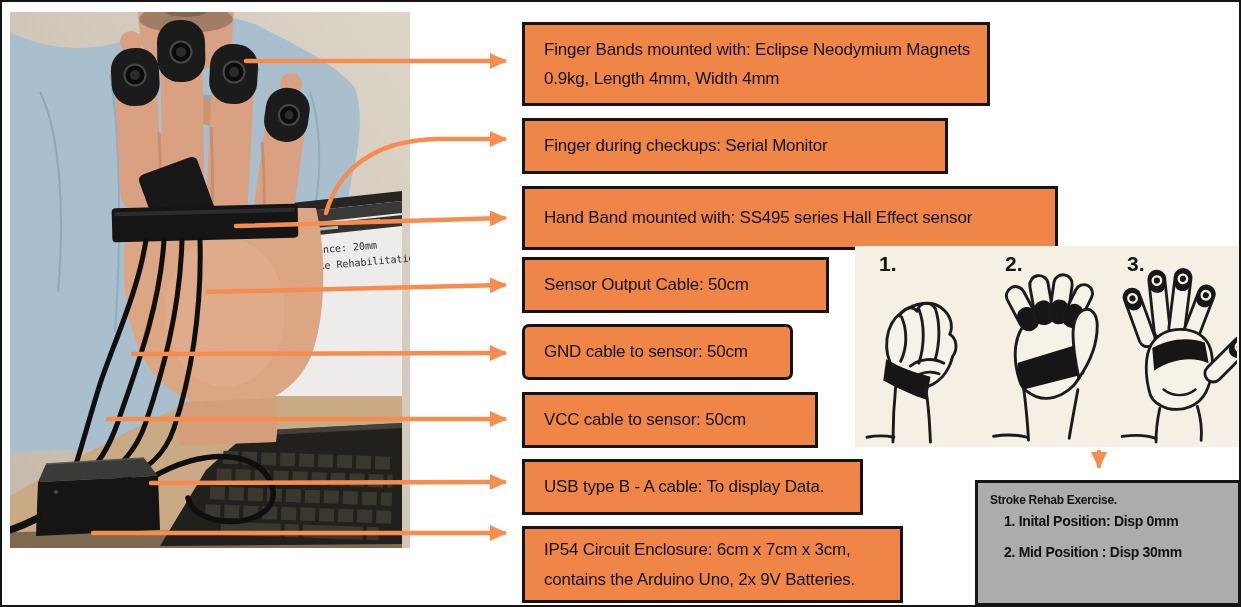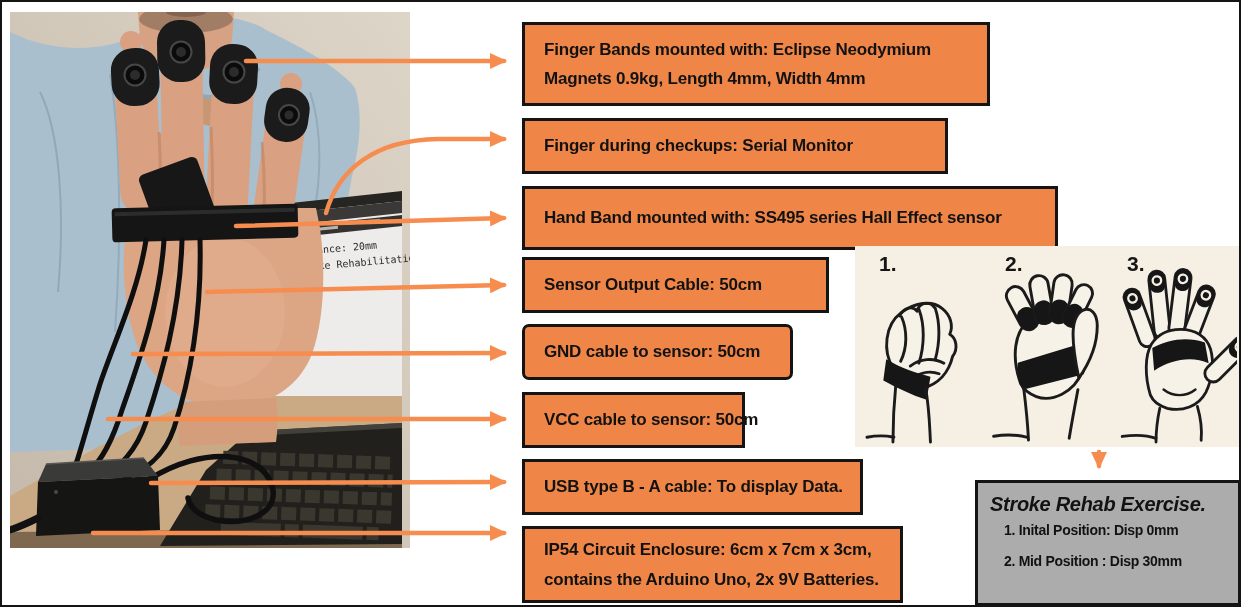--- a/index.html
+++ b/index.html
@@ -5,36 +5,36 @@
   html,body{margin:0;padding:0;background:#fff;}
   #canvas{
     position:relative;width:1241px;height:607px;background:#ffffff;
     border:2px solid #141414;box-sizing:border-box;overflow:hidden;
     font-family:"Liberation Sans",sans-serif;
   }
   .photo-wrap{position:absolute;left:8px;top:10px;width:400px;height:536px;}
   .callout{
     position:absolute;background:#EF8648;border:3px solid #141414;box-sizing:border-box;
     display:flex;align-items:center;padding:0 12px 0 19px;
-    font-weight:bold;font-size:17px;line-height:1.72;color:#121212;letter-spacing:-0.2px;
+    font-weight:normal;font-size:17px;line-height:1.72;color:#121212;letter-spacing:-0.2px;
   }
   .callout.oneline{white-space:nowrap;}
   #overlay{position:absolute;left:0;top:0;width:1241px;height:607px;pointer-events:none;}
   .panel{
     position:absolute;left:853px;top:244px;width:388px;height:201px;
     background:#F5EFE4;
   }
   .step-num{position:absolute;top:6px;font-weight:bold;font-size:21px;color:#151515;}
   .hand-fig{position:absolute;}
   .gray-box{
     position:absolute;left:973px;top:478px;width:266px;height:126px;
     background:#ACACAC;border:3px solid #141414;box-sizing:border-box;
     color:#121212;font-weight:bold;padding:10px 6px 0 12px;letter-spacing:-0.3px;
   }
-  .gray-title{font-size:20px;margin-bottom:4px;font-style:italic;}
+  .gray-title{font-size:12px;margin-bottom:4px;}
   .gray-item{font-size:14px;padding-left:14px;line-height:1.45;}
   .gray-item.gap{margin-top:11px;}
 </style>
 </head>
 <body>
 
 <div id="canvas">
 
   <div class="photo-wrap">
     <svg viewBox="0 0 400 536" width="400" height="536">
@@ -161,21 +161,21 @@
     </div>
   <div class="callout oneline" style="left:520px;top:184px;width:536px;height:64px;">
     <span>Hand Band mounted with: SS495 series Hall Effect sensor</span>
     </div>
   <div class="callout oneline" style="left:520px;top:255px;width:307px;height:56px;text-align:center;">
     <span>Sensor  Output Cable: 50cm</span>
     </div>
   <div class="callout oneline" style="left:520px;top:322px;width:271px;height:56px;border-radius:7px;">
     <span>GND cable to sensor: 50cm</span>
     </div>
-  <div class="callout oneline" style="left:520px;top:390px;width:223px;height:56px;text-align:right;">
+  <div class="callout oneline" style="left:520px;top:390px;width:296px;height:56px;text-align:right;">
     <span>VCC cable to sensor: 50cm</span>
     </div>
   <div class="callout oneline" style="left:520px;top:457px;width:341px;height:56px;">
     <span>USB type B - A cable: To display Data.</span>
     </div>
   <div class="callout" style="left:520px;top:524px;width:381px;height:77px;">
     <span>IP54 Circuit Enclosure: 6cm x 7cm x 3cm, contains the  Arduino Uno,  2x 9V Batteries.</span>
     </div>
 
   <div class="panel">

